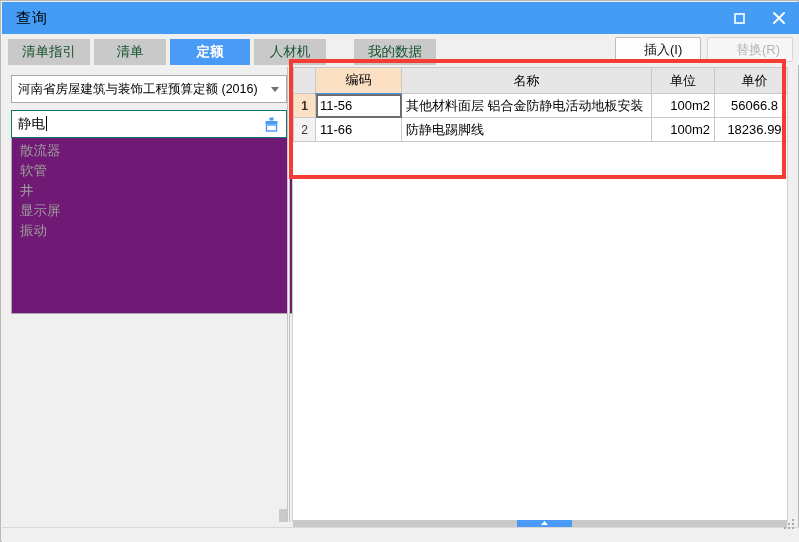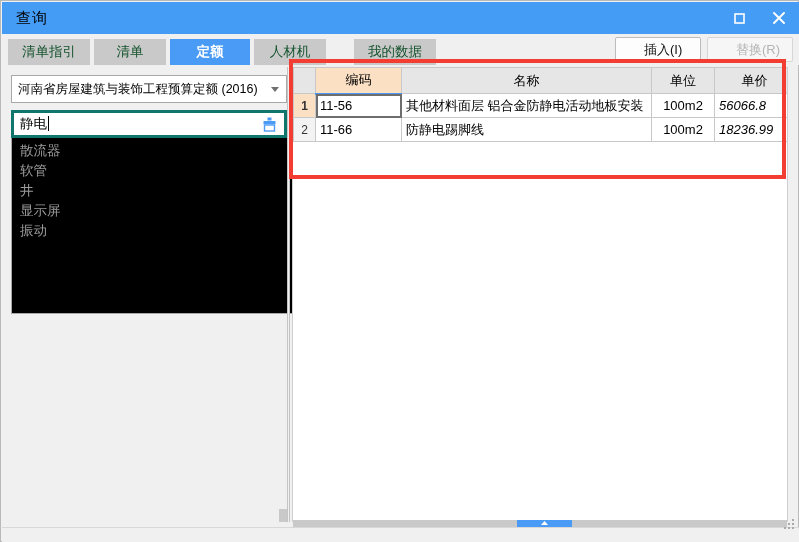--- a/index.html
+++ b/index.html
@@ -152,21 +152,21 @@
     border-right: 4px solid transparent;
     border-top: 5px solid #707070;
   }
   .searchbox {
     position: absolute;
     left: 0;
     top: 35px;
     width: 276px;
     height: 28px;
     box-sizing: border-box;
-    border: 3px solid #0f766e;
+    border: 1px solid #0f766e;
     background: #ffffff;
     display: flex;
     align-items: center;
   }
   .search-value {
     font-size: 13.5px;
     margin-left: 6px;
     position: relative;
   }
   .caret {
@@ -187,21 +187,21 @@
   }
   .suggest {
     position: absolute;
     left: 0;
     top: 63px;
     width: 312px;
     height: 176px;
     box-sizing: border-box;
     border: 1px solid #a8a8a8;
     border-top: none;
-    background: #000000;
+    background: #701a75;
     padding-top: 3px;
   }
   .suggest-item {
     height: 20px;
     line-height: 20px;
     padding-left: 8px;
     color: #9c9c9c;
     font-size: 13.5px;
     user-select: none;
   }
@@ -273,22 +273,22 @@
   td.rownum.sel {
     background: #fbe0c4;
     font-weight: bold;
   }
   td.code { text-align: left; }
   td.code.sel {
     outline: 2px solid #6e6e6e;
     outline-offset: -2px;
   }
   td.name { text-align: left; }
-  td.unit { text-align: center; }
-  td.price { text-align: left; padding-right: 6px; font-style: italic; }
+  td.unit { text-align: right; }
+  td.price { text-align: center; padding-right: 6px; }
 
   
   .annotation-box {
     position: absolute;
     left: 288px;
     top: 58px;
     width: 497px;
     height: 120px;
     border: 4px solid #f43d32;
     box-sizing: border-box;

